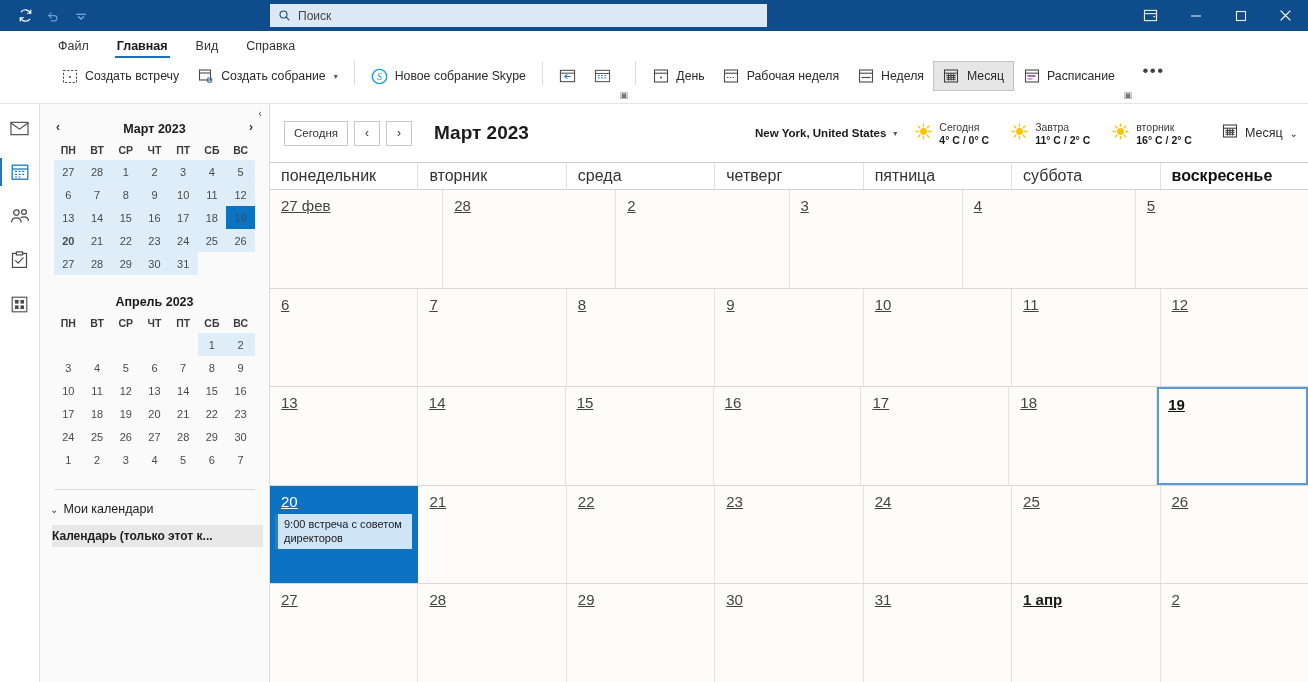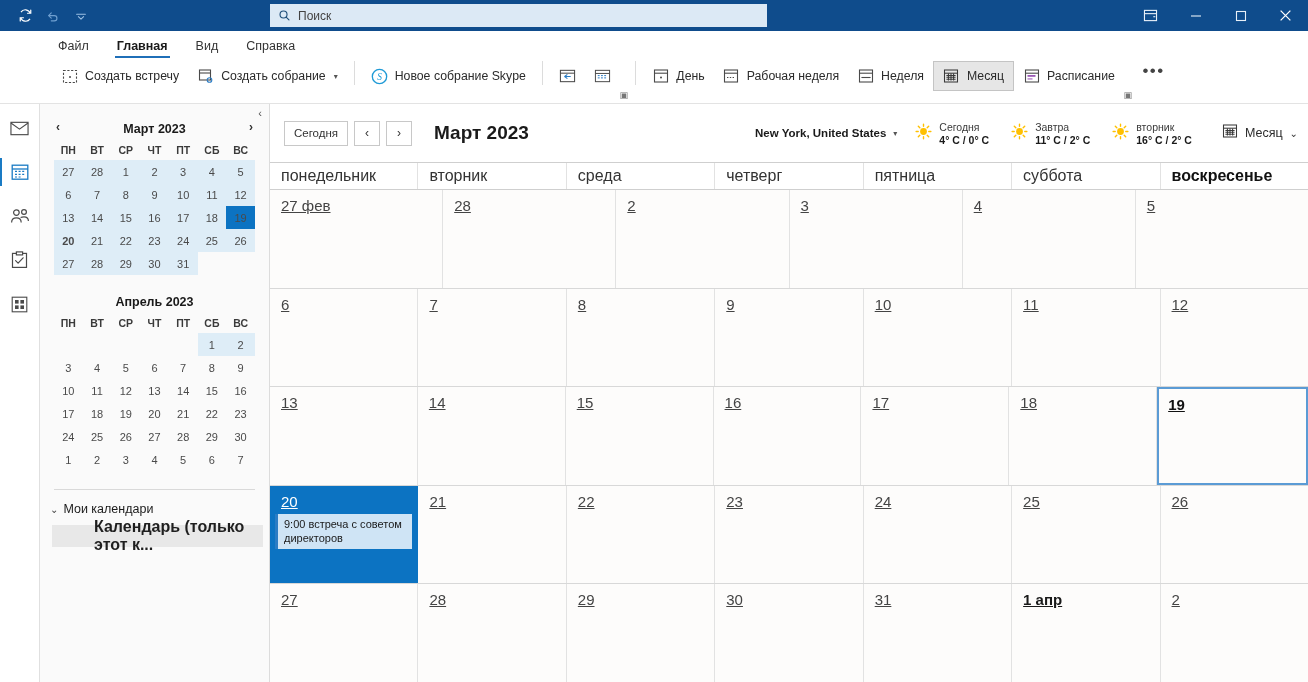--- a/index.html
+++ b/index.html
@@ -112,22 +112,22 @@
   td.today { background: #0c73c2; color: #ffffff; font-weight: normal; }
   td.boldday { font-weight: bold; color: #1a1a1a; }
   .sb-divider { height: 1px; background: #d9d9d9; margin: 18px 8px 0 8px; }
   .sb-group {
     display: flex; align-items: center; gap: 5px;
     font-size: 12.5px; color: #1a1a1a; padding: 12px 8px 0 4px;
   }
   .sb-group .chev { font-size: 10px; color: #444; }
   .sb-item {
     margin: 9px 0 0 6px; height: 22px; background: #e8e8e8;
-    display: flex; align-items: center; padding-left: 42px;
-    font-size: 16px; font-weight: bold; color: #1f1f1f;
+    display: flex; align-items: center; 
+    font-size: 12px; font-weight: bold; color: #1f1f1f;
   }
 
   
   .calpane { flex: 1; display: flex; flex-direction: column; background: #ffffff; }
   .calhead {
     height: 58px; display: flex; align-items: center; padding: 0 10px 0 14px; gap: 6px;
   }
   .btn-today {
     height: 25px; min-width: 64px; border: 1px solid #c8c8c8; background: #fff;
     font-size: 11.5px; color: #333; display: flex; align-items: center; justify-content: center;

